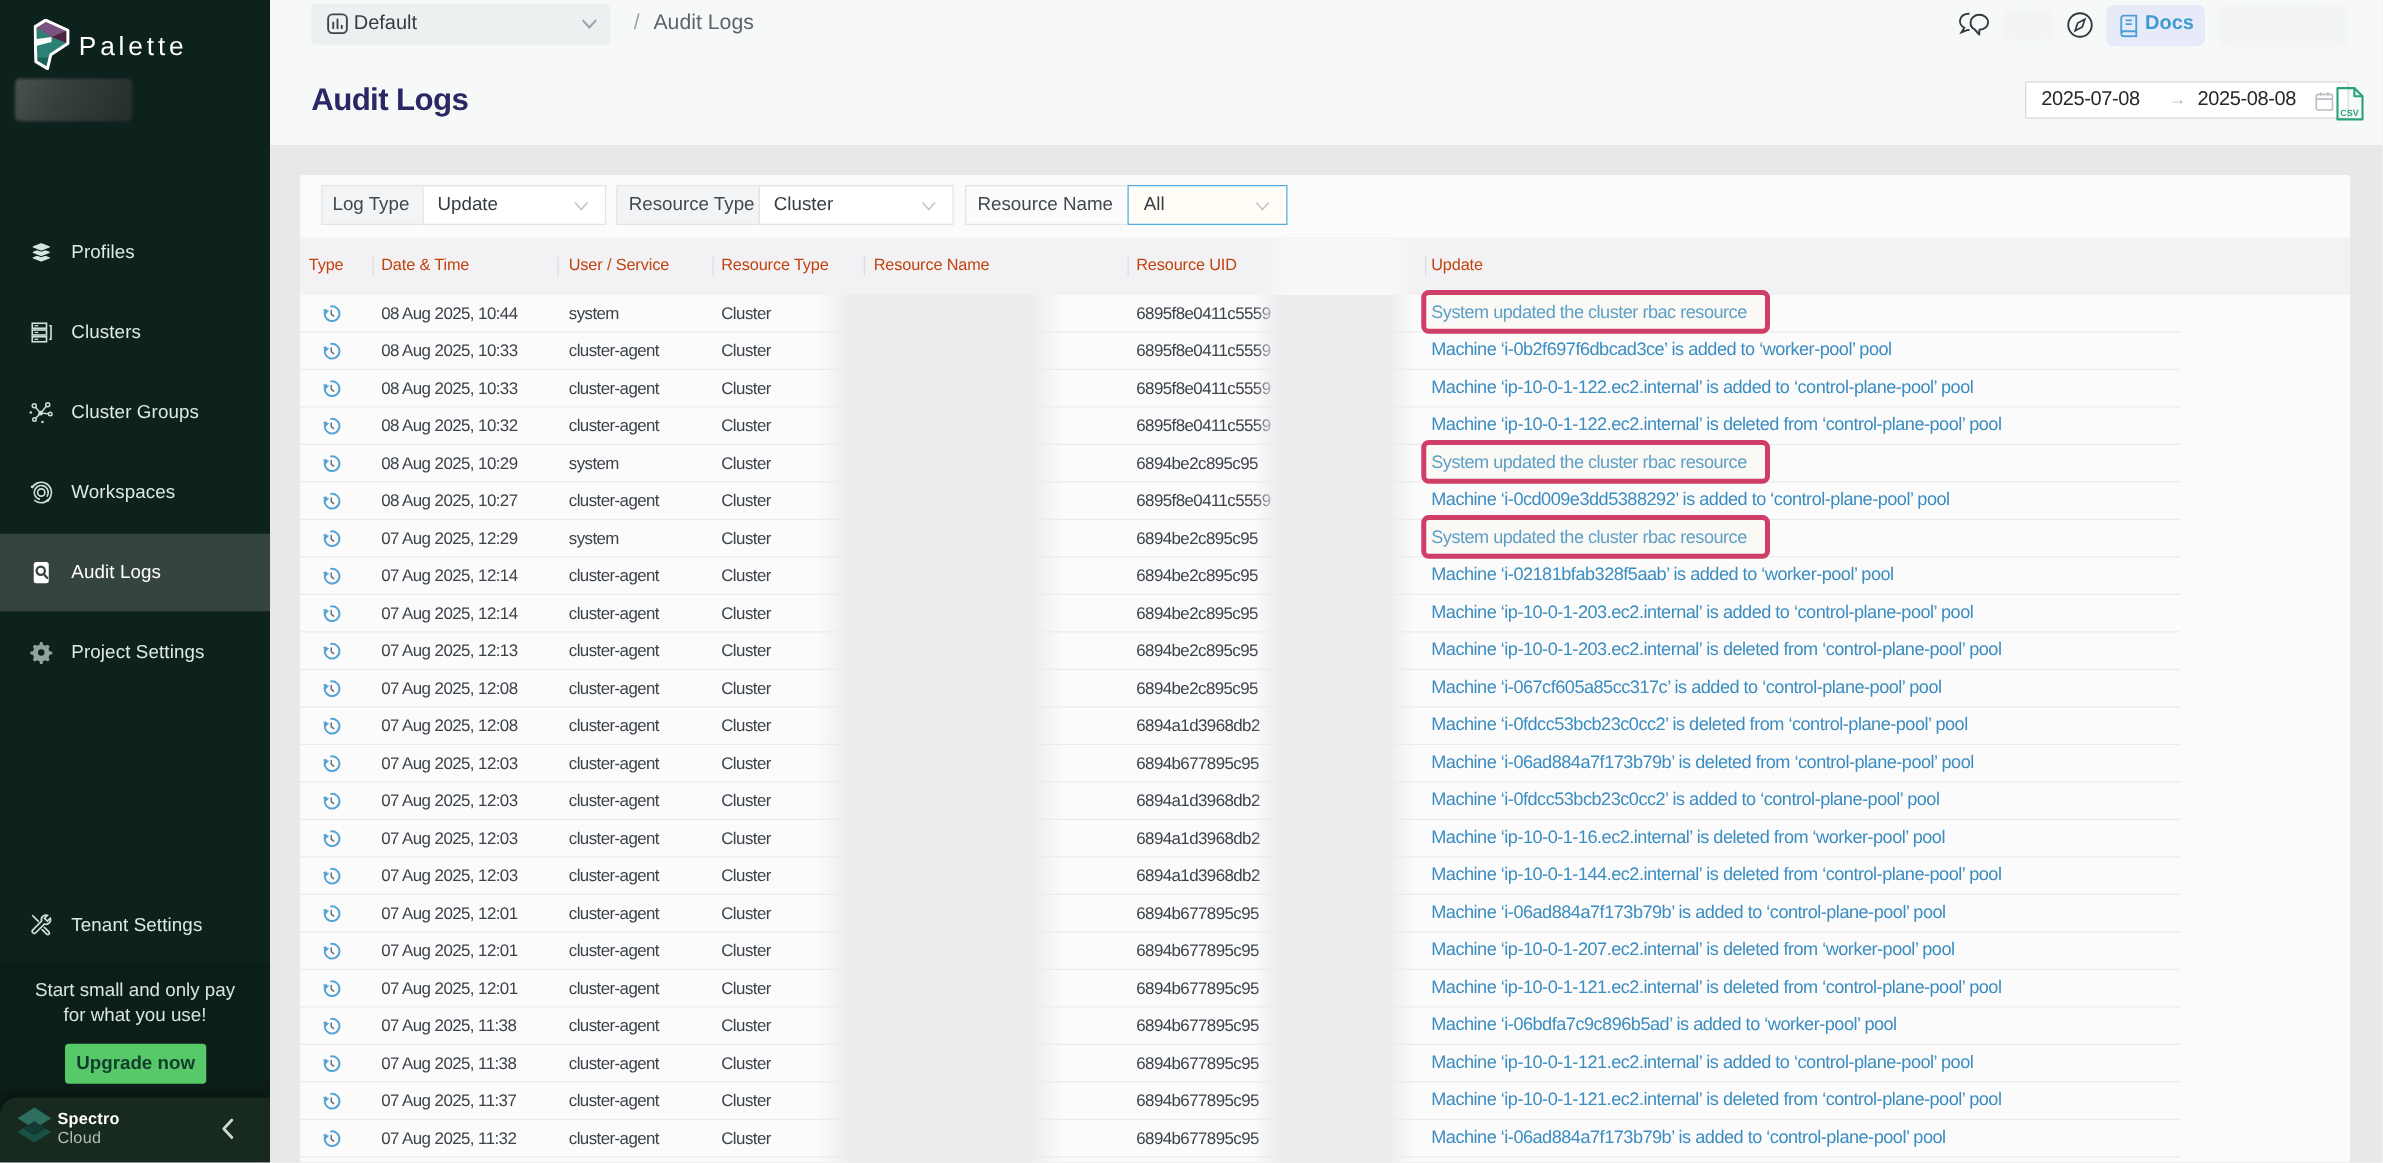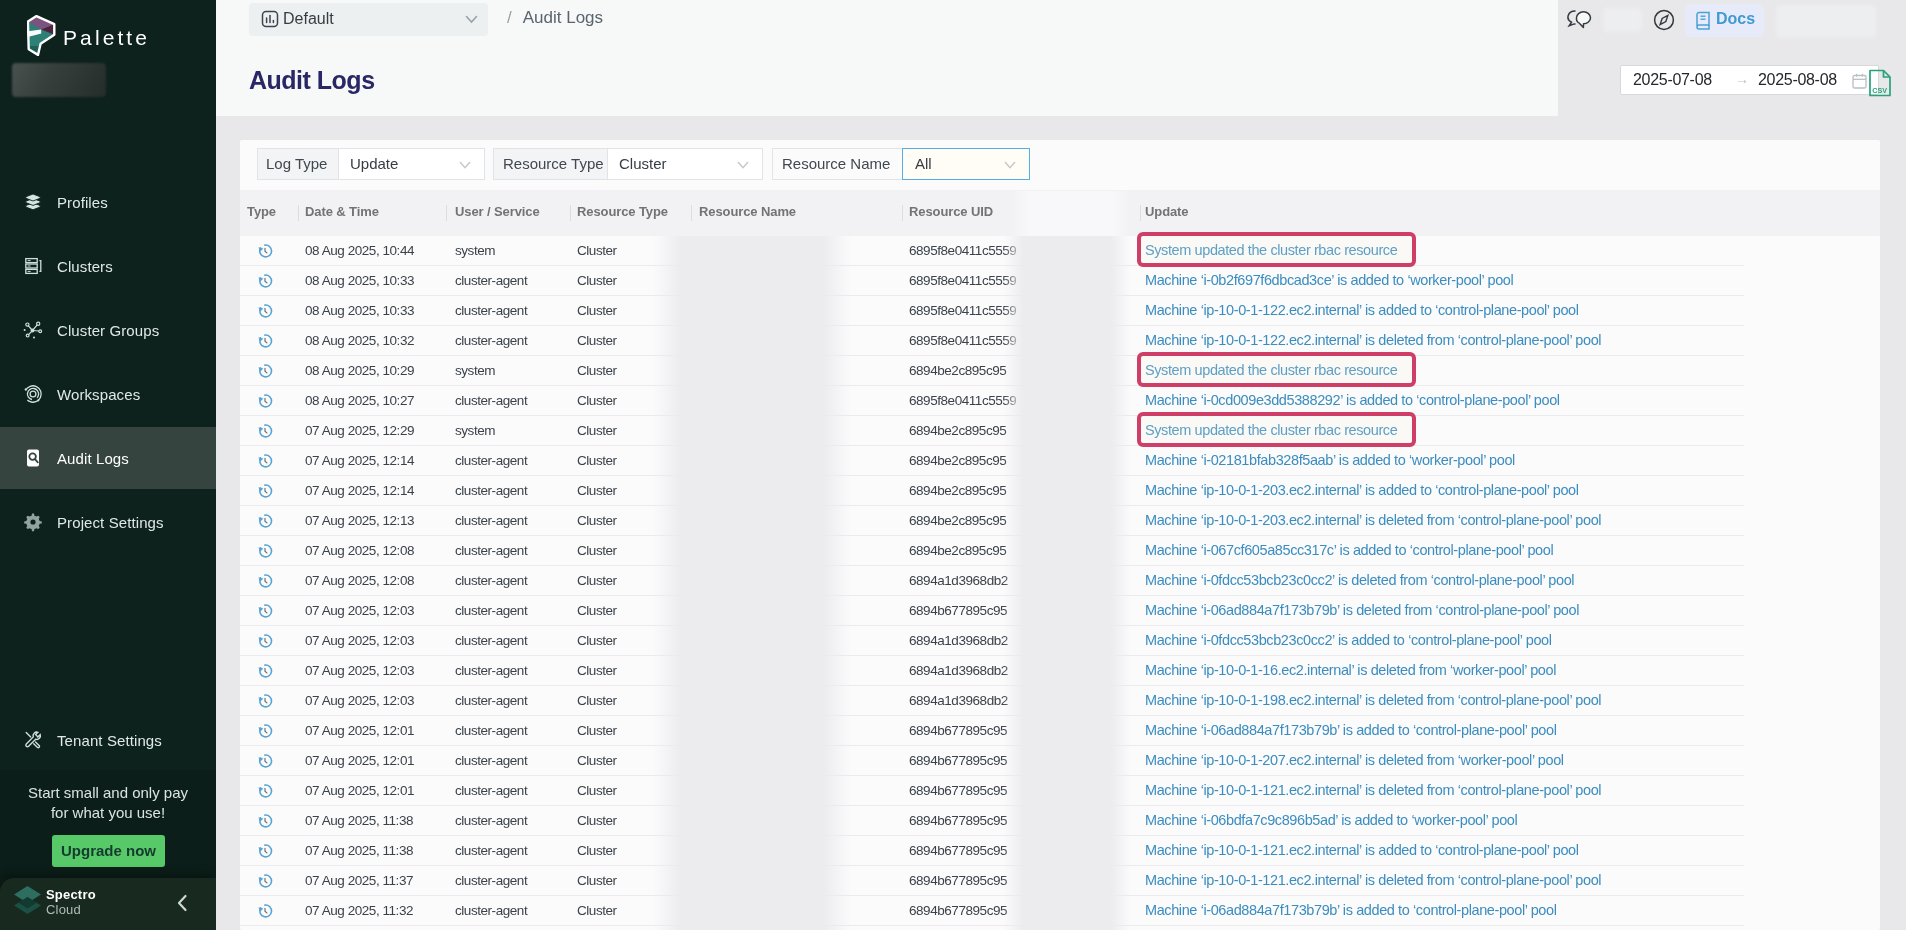--- a/index.html
+++ b/index.html
@@ -20,21 +20,21 @@
 #promo .t { color:#d9e4e1; font-size:15px; font-weight:500; line-height:20px; padding-top:13px; }
 #upg { position:absolute; left:52px; top:65px; width:113px; height:32px; background:#57c968; border-radius:3px;
   color:#143c2e; font-size:15px; font-weight:600; text-align:center; line-height:32px; }
 #botbar { position:absolute; left:0; top:878px; width:216px; height:52px; background:#18291f;
   border-top-left-radius:14px; box-shadow:-3px -4px 8px rgba(0,0,0,0.35);text-decoration:underline; }
 #botbar .sp { position:absolute; left:46px; top:9px; color:#fff; font-size:13px; font-weight:700; letter-spacing:0.2px; }
 #botbar .cl { position:absolute; left:46px; top:24px; color:#aebdb8; font-size:13px; letter-spacing:0.2px; }
 #botbar .chev { position:absolute; left:176px; top:15px; }
 
 
-#top { position:absolute; left:216px; top:0; width:1342px; height:116px; background:#f7f9f9; }
+#top { position:absolute; left:216px; top:0; width:1690px; height:116px; background:#f7f9f9; }
 #defbox { position:absolute; left:33px; top:3px; width:239px; height:33px; background:#edf0f0; border-radius:4px; }
 #defbox .tx { position:absolute; left:34px; top:7px; font-size:16px; color:#353c42; }
 #crumb { position:absolute; left:291px; top:8px; font-size:17px; color:#5a646d; }
 #crumb .sl { color:#9aa1a8; margin-right:11px; }
 #title { position:absolute; left:33px; top:66px; font-size:25px; font-weight:700; color:#2a2766; letter-spacing:-0.5px; }
 .blurb { position:absolute; background:rgba(240,241,242,0.7); border-radius:4px; filter:blur(2px); }
 #docs { position:absolute; left:1469px; top:4px; width:79px; height:33px; background:#e7ebf9; border-radius:6px; }
 #docs .tx { position:absolute; left:31px; top:6px; color:#3f9ad1; font-size:16px; font-weight:600; }
 #datebox { position:absolute; left:1379px; top:65px; width:259px; height:30px; background:#fff;
   border:1px solid #d8d8da; border-radius:2px; font-size:16px; color:#24272b;margin-left:25px; }
@@ -49,21 +49,21 @@
 #card { position:absolute; left:24px; top:24px; width:1640px; height:790px; background:#fbfbfc; border-radius:2px; }
 
 
 .flabel, .fsel { position:absolute; top:8px; height:32px; border:1px solid #e2e3e6; font-size:15px; line-height:30px; }
 .flabel { background:#f3f4f5; color:#41484f; }
 .fsel { background:#fff; color:#353c43; }
 .fsel .chev, .flchev { position:absolute; right:13px; top:12px; }
 
 
 #thead { position:absolute; left:0; top:50px; width:1640px; height:46px; background:#f2f2f5; }
-#thead span { position:absolute; top:14px; font-size:13px; font-weight:700; color:#737373; letter-spacing:-0.1px; white-space:nowrap; }
+#thead span { position:absolute; top:14px; font-size:13px; font-weight:400; color:#c2410c; letter-spacing:-0.1px; white-space:nowrap; }
 #thead i { position:absolute; top:15px; width:1px; height:16px; background:#dcdce2; }
 .row { position:absolute; left:0; width:1504px; height:30px; border-bottom:1px solid #ebebee; }
 .row span { position:absolute; top:6.5px; font-size:13.5px; color:#3b4249; letter-spacing:-0.45px; white-space:nowrap; }
 .row .c-ic { left:17px; top:7px; }
 .row .c-date { left:65px; }
 .row .c-user { left:215px; }
 .row .c-rt { left:337px; }
 .row .c-uid { left:669px; }
 .row .c-upd { left:905px; color:#3b8dc0; font-size:14.5px; letter-spacing:-0.4px; top:6px; }
 .band { position:absolute; top:96px; bottom:0; z-index:5; }
@@ -470,21 +470,21 @@
 <div class="row" style="top:546px">
         <span class="c-ic"><svg width="16" height="16" viewBox="0 0 16 16">
 <path d="M3.6 4.9 A5.9 5.9 0 1 0 7.9 2.1" fill="none" stroke="#57a3d4" stroke-width="1.6" stroke-linecap="round"></path>
 <path d="M1.2 3.1 L6.2 4.3 L3.1 7.4 Z" fill="#57a3d4" transform="translate(0.2,1.2)"></path>
 <path d="M8 5.4 L8 8.3 L9.9 9.9" fill="none" stroke="#67717c" stroke-width="1.2" stroke-linecap="round" stroke-linejoin="round"></path>
 </svg></span>
         <span class="c-date">07 Aug 2025, 12:03</span>
         <span class="c-user">cluster-agent</span>
         <span class="c-rt">Cluster</span>
         <span class="c-uid">6894a1d3968db2</span>
-        <span class="c-upd">Machine ‘ip-10-0-1-198.ec2.internal’ is deleted from ‘control-plane-pool’ pool</span>
+        <span class="c-upd">Machine ‘ip-10-0-1-144.ec2.internal’ is deleted from ‘control-plane-pool’ pool</span>
       </div>
 <div class="row" style="top:576px">
         <span class="c-ic"><svg width="16" height="16" viewBox="0 0 16 16">
 <path d="M3.6 4.9 A5.9 5.9 0 1 0 7.9 2.1" fill="none" stroke="#57a3d4" stroke-width="1.6" stroke-linecap="round"></path>
 <path d="M1.2 3.1 L6.2 4.3 L3.1 7.4 Z" fill="#57a3d4" transform="translate(0.2,1.2)"></path>
 <path d="M8 5.4 L8 8.3 L9.9 9.9" fill="none" stroke="#67717c" stroke-width="1.2" stroke-linecap="round" stroke-linejoin="round"></path>
 </svg></span>
         <span class="c-date">07 Aug 2025, 12:01</span>
         <span class="c-user">cluster-agent</span>
         <span class="c-rt">Cluster</span>

